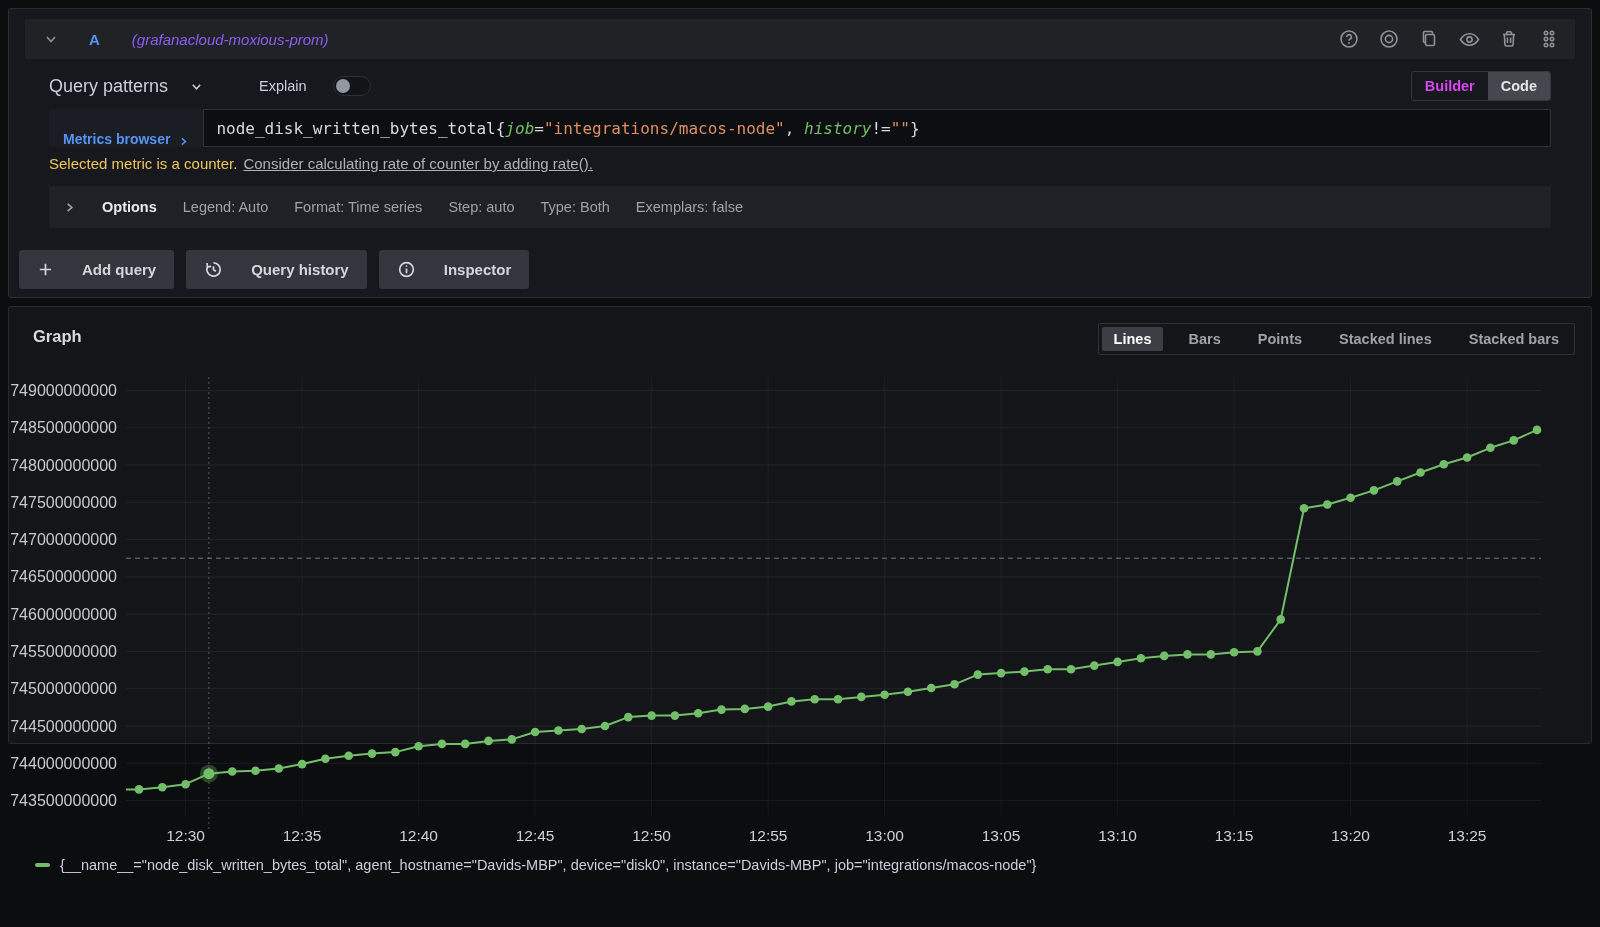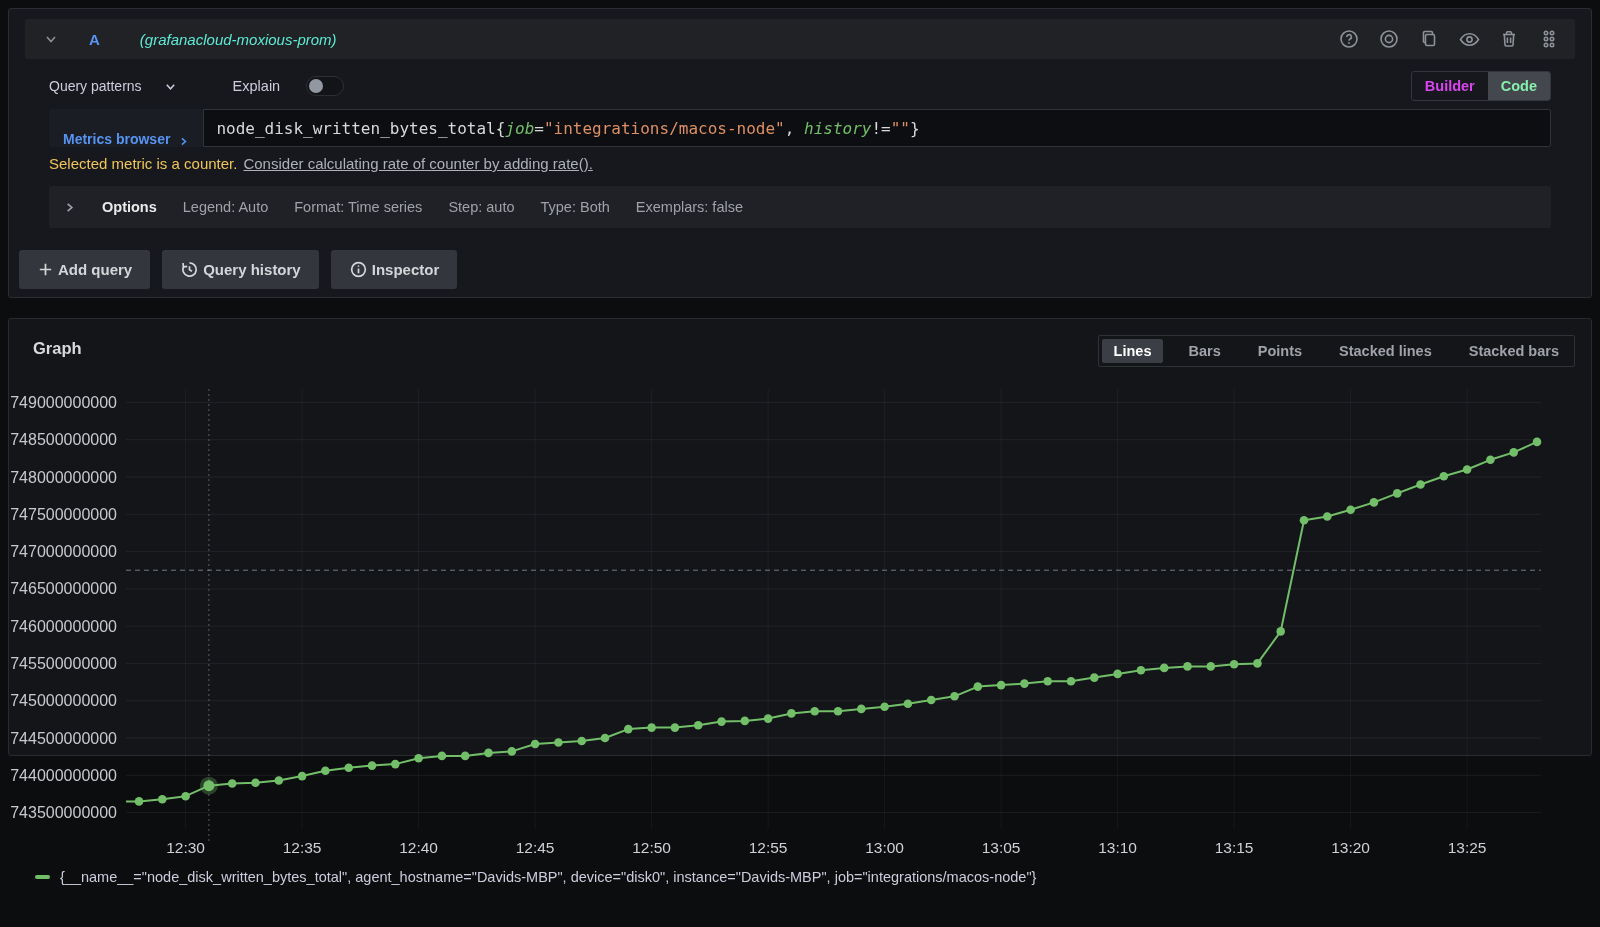--- a/index.html
+++ b/index.html
@@ -5,37 +5,37 @@
   * { margin:0; padding:0; box-sizing:border-box; }
   html,body { width:1600px; height:927px; background:#0c0d0f; overflow:hidden;
               font-family:"Liberation Sans", sans-serif; }
   .page { padding:8px; }
 
   
   .query-editor { border:1px solid #2a2d33; border-radius:3px; background:#16181d; height:290px; }
   .qe-header { margin:10px 16px 0; height:40px; background:#202226; border-radius:2px;
                display:flex; align-items:center; padding:0 14px; }
   .ref-id { color:#5794F2; font-weight:700; font-size:15px; margin-left:26px; }
-  .ds-name { color:#5eead4; font-style:italic; font-size:15px; margin-left:40px; }
+  .ds-name { color:#8b5cf6; font-style:italic; font-size:15px; margin-left:32px; }
   .qe-header .spacer { flex:1; }
   .icon-btn { background:none; border:none; cursor:pointer; width:24px; height:24px;
               display:flex; align-items:center; justify-content:center; margin-left:16px; }
   .icon-btn svg { stroke:#8d9198; fill:none; stroke-width:1.6; }
 
   .row-patterns { margin:12px 40px 0; display:flex; align-items:center; height:30px; }
-  .qp-btn { background:none; border:none; color:#ccccdc; font-size:14px; font-weight:500;
+  .qp-btn { background:none; border:none; color:#ccccdc; font-size:18px; font-weight:500;
             display:flex; align-items:center; gap:22px; cursor:pointer; font-family:inherit;}
   .explain { margin-left:56px; display:flex; align-items:center; gap:26px; color:#ccccdc; font-size:14.5px; font-weight:500;}
   .toggle { width:38px; height:20px; border-radius:10px; background:#121418; border:1px solid #2c2f36;
             position:relative; cursor:pointer; }
   .toggle .knob { position:absolute; left:2px; top:2px; width:14px; height:14px; border-radius:50%; background:#9298a1; }
   .mode-group { margin-left:auto; display:flex; border:1px solid #33363d; border-radius:3px; overflow:hidden; }
   .mode-btn { background:transparent; border:none; color:#d946ef; font-size:14.5px; font-weight:600;
               padding:6px 13px; cursor:pointer; font-family:inherit; }
-  .mode-btn.active { background:#44474e; color:#86efac; }
+  .mode-btn.active { background:#44474e; color:#e5e5e5; }
 
   .row-query { margin:8px 40px 0; display:flex; height:38px; }
   .mb-btn { background:#1a1d23; border:none; color:#5794F2; font-weight:700; font-size:14px;
             padding:0 14px; display:flex; align-items:flex-end; gap:8px; cursor:pointer;
             border-radius:2px 0 0 2px; font-family:inherit; white-space:nowrap; }
   .code-field { flex:1; background:#0d0e11; border:1px solid #2f333b; border-radius:0 2px 2px 0;
                 display:flex; align-items:center; padding:0 12px; }
   .code-field code { font-family:"DejaVu Sans Mono", monospace; font-size:16px; color:#d8d9da; white-space:pre; }
   .tok-plain { color:#d8d9da; } .tok-label { color:#73bf69;font-style:italic; } .tok-string { color:#de9064; }
 
@@ -43,26 +43,26 @@
   .warn-text { color:#f0c65a; }
   .warn-link { color:#aeb1b7; text-decoration:underline; margin-left:6px; cursor:pointer; }
 
   .options-strip { margin:14px 40px 0; background:#1f2126; border-radius:2px; height:42px;
                    display:flex; align-items:center; padding:0 14px; gap:26px; cursor:pointer; }
   .options-strip .opt-title { color:#e9eaec; font-weight:700; font-size:14.5px; }
   .options-strip .opt-item { color:#9fa2a8; font-size:14.5px; }
 
   .row-actions { margin:22px 10px 0; display:flex; gap:12px; }
   .action-btn { background:#34363d; border:none; border-radius:3px; color:#d5d6da; font-weight:600;
-                font-size:15px; padding:0 18px; height:39px; display:flex; align-items:center; gap:4px;
+                font-size:15px; padding:0 18px; height:39px; display:flex; align-items:center; gap:28px;
                 cursor:pointer; font-family:inherit; }
   .action-btn svg { stroke:#d5d6da; fill:none; stroke-width:1.8; }
 
   
-  .graph-panel { margin-top:20px; border:1px solid #282b31; border-radius:3px; background:#131519; height:438px; }
+  .graph-panel { margin-top:8px; border:1px solid #282b31; border-radius:3px; background:#131519; height:438px; }
   .panel-header { padding:16px 16px 0 24px; display:flex; align-items:flex-start; }
   .panel-title { color:#d8d9da; font-weight:600; font-size:16.5px; padding-top:4px; }
   .view-tabs { margin-left:auto; display:flex; border:1px solid #2e3138; border-radius:2px; padding:3px; gap:13px; }
   .view-tabs .tab { background:transparent; border:none; color:#9fa2a8; font-weight:600; font-size:14.5px;
                     padding:4px 12px; cursor:pointer; border-radius:2px; font-family:inherit; white-space:nowrap; }
   .view-tabs .tab.active { background:#3b3e45; color:#ffffff; }
   .chart-wrap { margin-top:14px; }
   #chart { display:block; }
   .legend-row { display:flex; align-items:center; gap:10px; padding:2px 0 0 26px; }
   .legend-swatch { width:15px; height:4px; border-radius:2px; }

